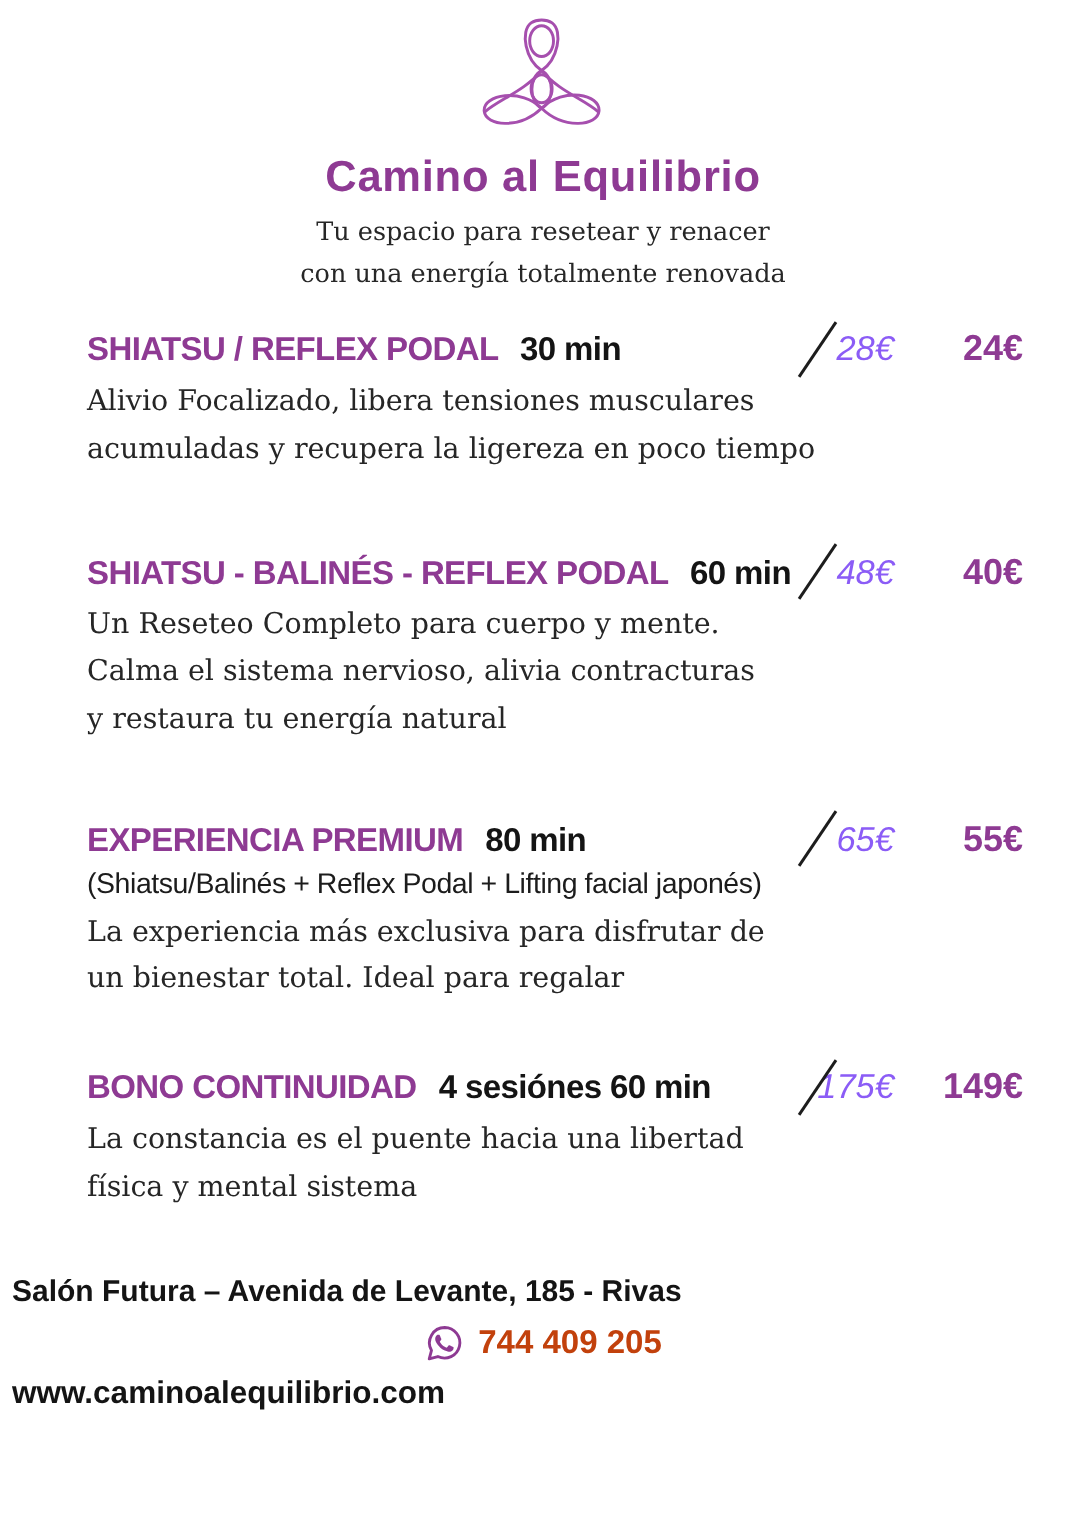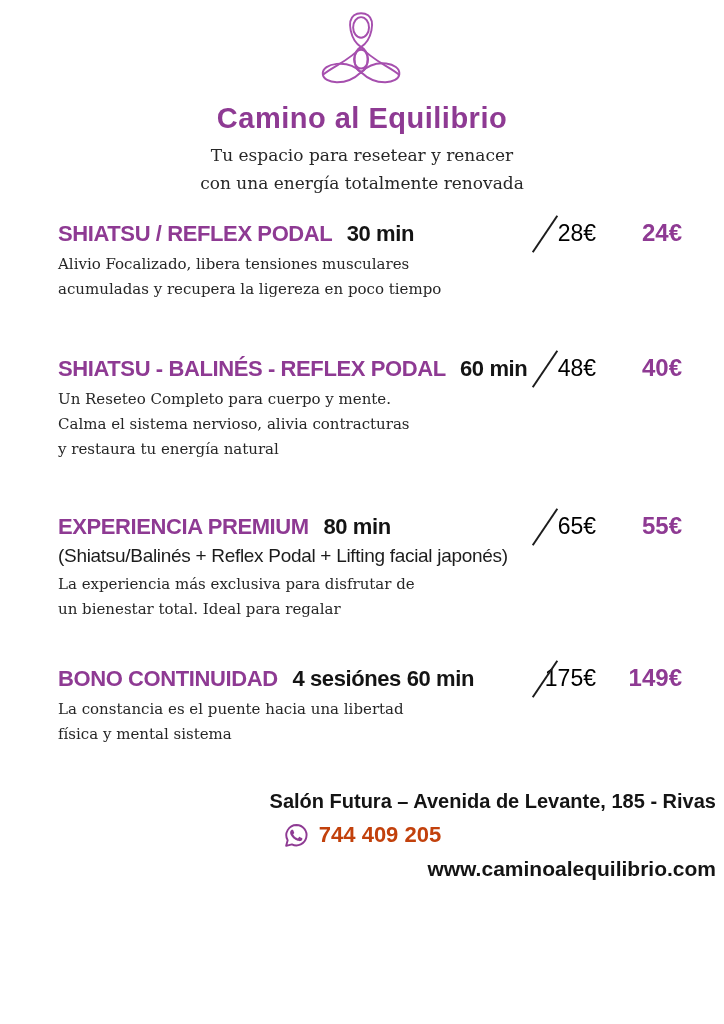--- a/index.html
+++ b/index.html
@@ -41,48 +41,48 @@
   .service-head{display:flex;align-items:baseline;}
   .service-title{
     flex:1 1 auto;min-width:0;
     font-size:22px;font-weight:700;
     letter-spacing:-.4px;white-space:nowrap;
   }
   .service-name{color:#8e3a93;}
   .service-duration{color:#141414;margin-left:9px;}
   .price-old{
     flex:0 0 76px;text-align:right;
-    font-size:23px;font-weight:400;color:#000000;
-    position:relative;white-space:nowrap;
+    font-size:23px;font-weight:400;color:#8b5cf6;
+    position:relative;white-space:nowrap;font-style:italic;
   }
   .price-old::after{
     content:"";position:absolute;
     left:4%;top:46%;width:58%;height:2px;
     background:#1d1d1d;
     transform:rotate(-56deg);
   }
   .price-new{
     flex:0 0 86px;text-align:right;
     font-size:24px;font-weight:700;color:#8e3a93;white-space:nowrap;
   }
   .service-details{
     margin-top:5px;
     font-size:19px;letter-spacing:-.3px;color:#1c1c1c;
   }
   .service-desc{
     margin-top:5px;
     font-family:"DejaVu Serif","Liberation Serif",serif;
-    font-size:15px;color:#262626;line-height:1.67;
+    font-size:19px;color:#262626;line-height:1.67;
   }
   
   .promo{
     margin-top:18px;text-align:center;
     font-size:17px;font-weight:700;color:#8e3a93;letter-spacing:.2px;
   }
-  .footer{margin-top:42px;text-align:right;}
+  .footer{margin-top:42px;text-align:left;}
   .address{font-size:20px;font-weight:700;color:#141414;}
   .phone-row{
     margin-top:9px;
     display:flex;justify-content:center;align-items:center;gap:9px;
   }
   .phone-number{font-size:22px;font-weight:700;color:#c2410c;}
   .website{margin-top:8px;font-size:21px;font-weight:700;color:#141414;}
   svg{display:inline-block;vertical-align:middle;}
 </style>
 </head>

